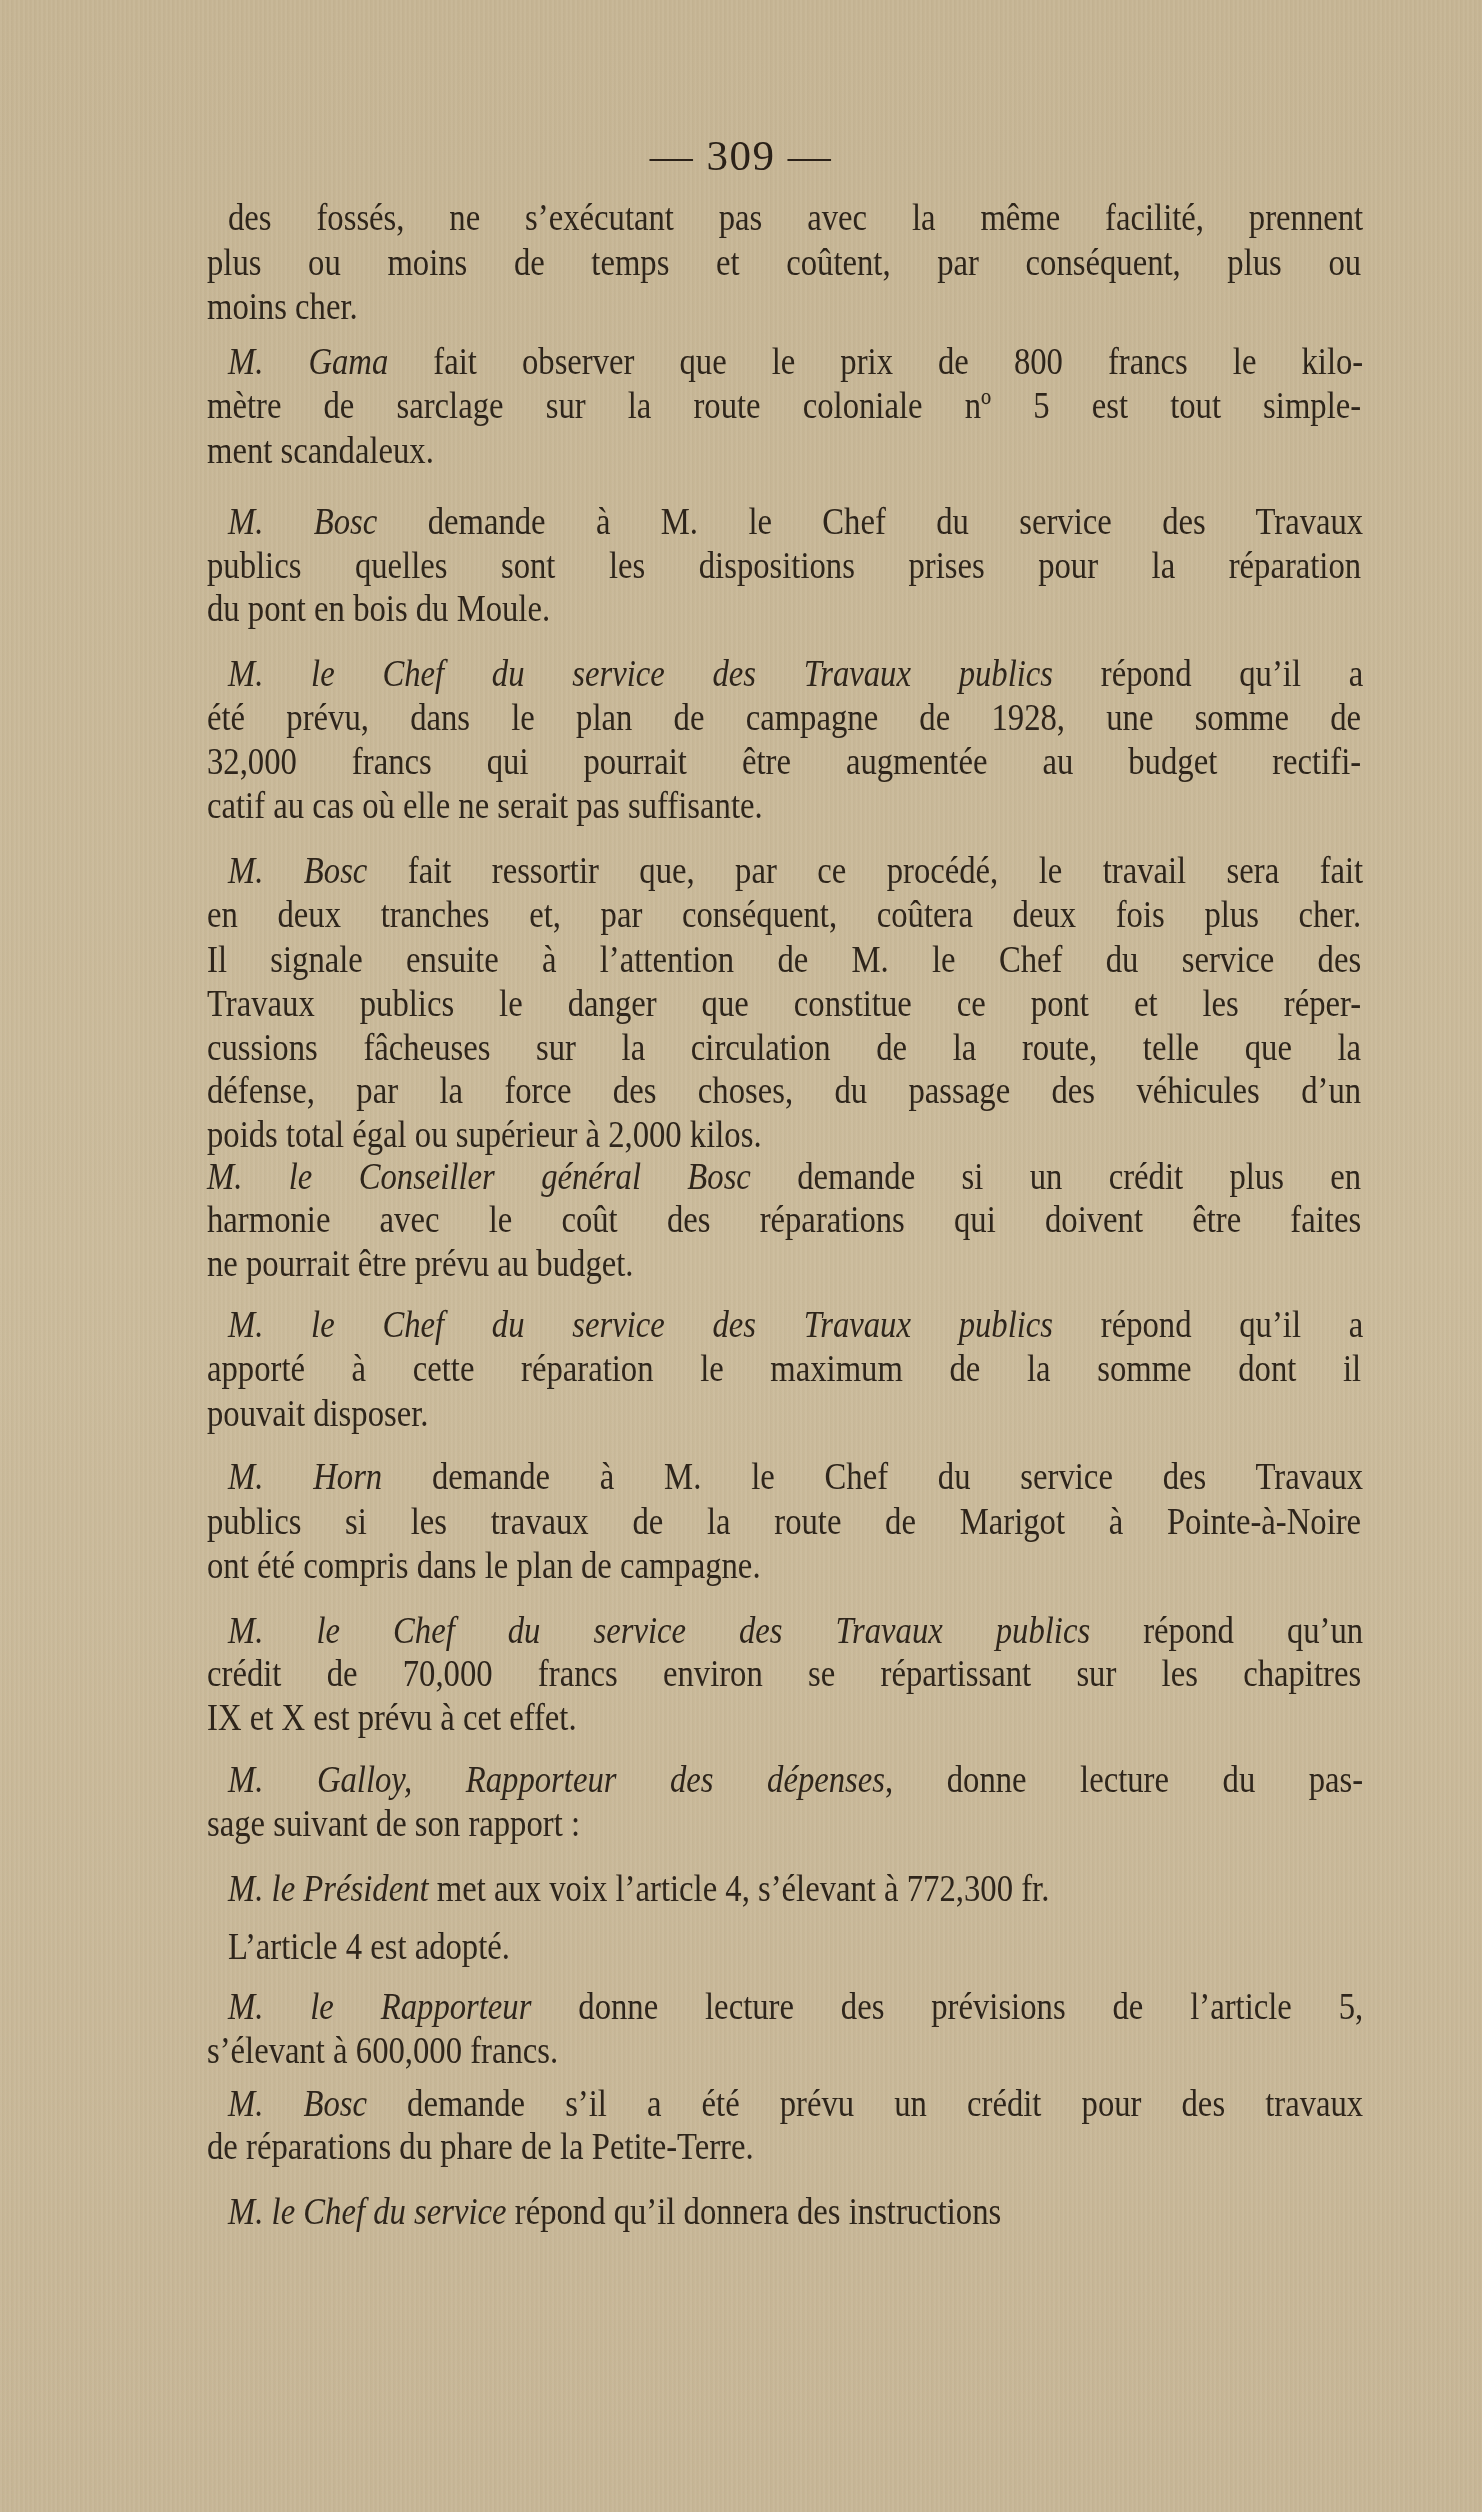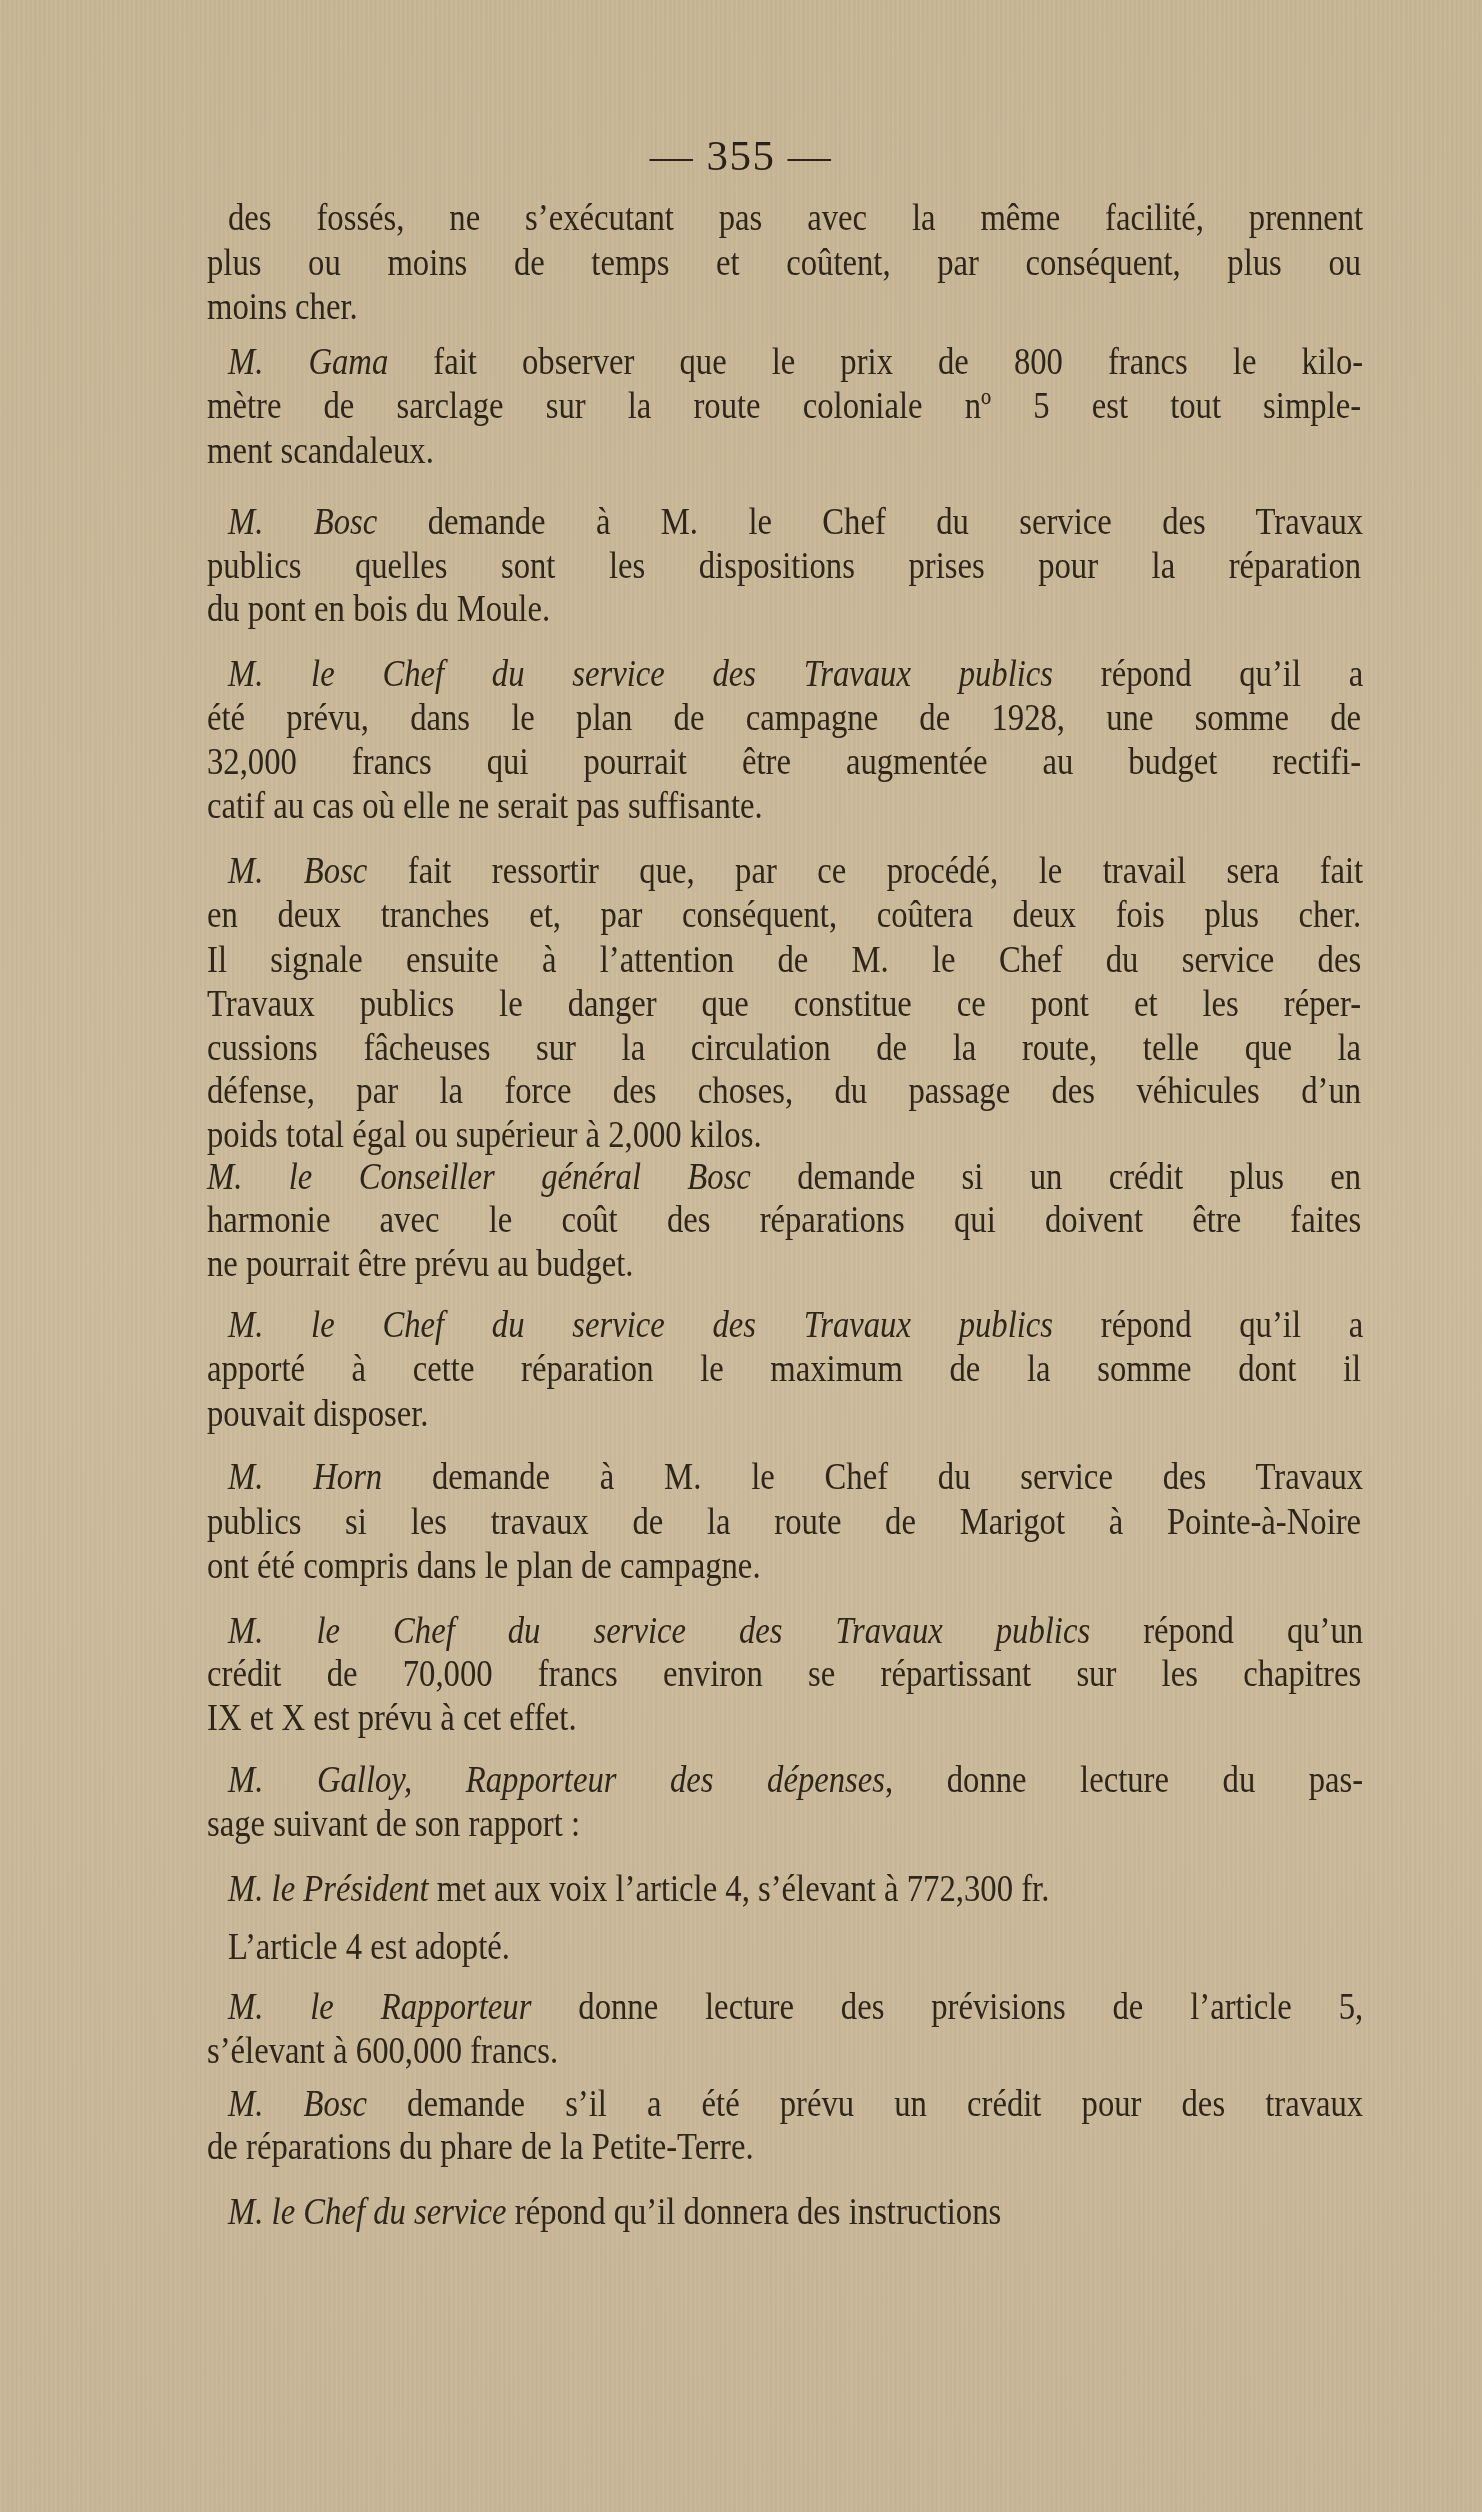--- a/index.html
+++ b/index.html
@@ -31,21 +31,21 @@
   .line.just { text-align: justify; text-align-last: justify; width: 1342px; }
   .line.ind { left: 228px; width: 1320px; }
   .line.ind.just { width: 1320px; }
   .line.last { text-align: left; text-align-last: left; }
   .it { font-style: italic; }
 </style>
 </head>
 <body>
 
 <div class="page">
-  <div class="pagenum">— 355 —</div>
+  <div class="pagenum">— 309 —</div>
   <div id="text-body">
       <div>
         <div class="line ind just" style="top: 194px;"><span>des fossés, ne s’exécutant pas avec la même facilité, prennent</span></div>
         <div class="line just" style="top: 239px;"><span>plus ou moins de temps et coûtent, par conséquent, plus ou</span></div>
         <div class="line last" style="top: 283px;"><span>moins cher.</span></div>
       </div>
       <div>
         <div class="line ind just" style="top: 338px;"><span class="it">M. Gama</span><span> fait observer que le prix de 800 francs le kilo-</span></div>
         <div class="line just" style="top: 382px;"><span>mètre de sarclage sur la route coloniale nº 5 est tout simple-</span></div>
         <div class="line last" style="top: 427px;"><span>ment scandaleux.</span></div>

